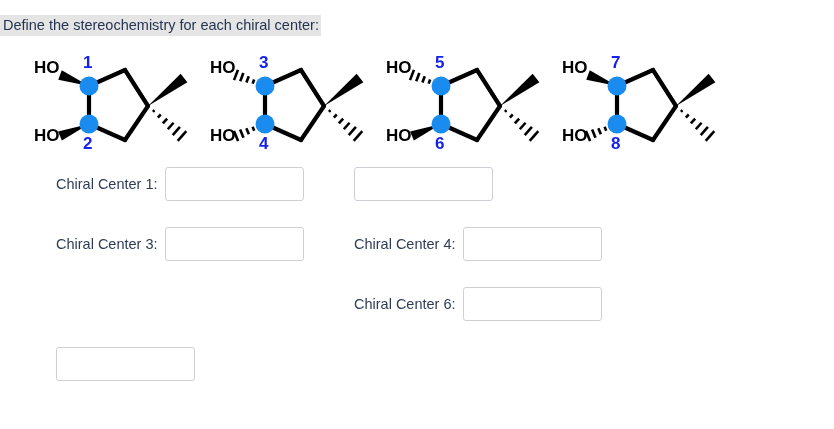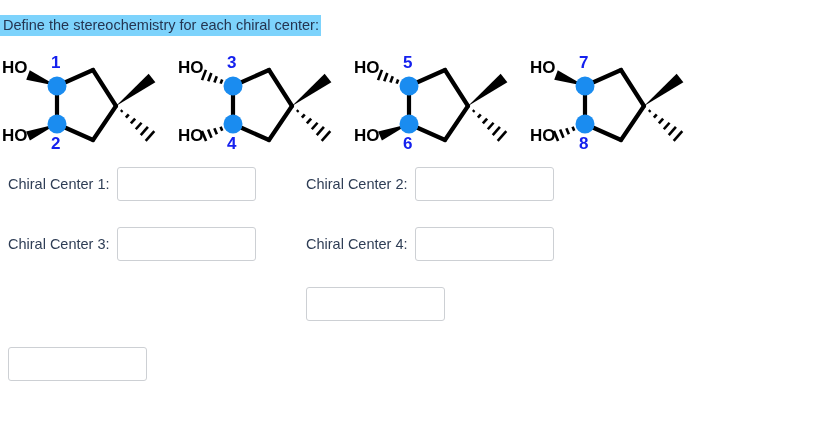--- a/index.html
+++ b/index.html
@@ -18,50 +18,52 @@
 
   
   #prompt-bar {
     position: absolute;
     left: 0px;
     top: 15px;
     height: 21px;
   }
   #prompt-text {
     display: inline-block;
-    background: #7dd3fc;
+    background: #e5e5e5;
     color: #253551;
     font-size: 14.5px;
     line-height: 21px;
     padding: 0 2px 0 3px;
     white-space: nowrap;
   }
 
   
   #molecule-strip {
     position: absolute;
     left: 0px;
     top: 48px;
     width: 834px;
     height: 110px;
   }
   .molecule {
     position: absolute;
     top: 0;
     width: 175px;
     height: 110px;
+    padding-left: 32px;
   }
   .molecule svg { display: block; }
 
   
   #answer-grid {
     position: absolute;
     left: 0px;
     top: 163px;
     width: 600px;
+    padding-left: 48px;
   }
   .answer-row {
     position: relative;
     height: 60px;
   }
   .answer-cell {
     position: absolute;
     top: 0;
     display: flex;
     align-items: center;
@@ -220,36 +222,36 @@
     </div>
   </div>
 
 <div id="answer-grid">
     <div class="answer-row">
       <div class="answer-cell col-left">
         <span class="cc-label">Chiral Center 1:</span>
         <input type="text" class="cc-input" value="" placeholder="" style="">
       </div>
       <div class="answer-cell col-right">
-        <span class="cc-label">Chiral Center 2:</span>
         <input type="text" class="cc-input" value="" placeholder="" style="">
       </div>
     </div>
     <div class="answer-row">
       <div class="answer-cell col-left">
         <span class="cc-label">Chiral Center 3:</span>
         <input type="text" class="cc-input" value="" placeholder="" style="">
       </div>
       <div class="answer-cell col-right">
         <span class="cc-label">Chiral Center 4:</span>
         <input type="text" class="cc-input" value="" placeholder="" style="">
       </div>
     </div>
     <div class="answer-row">
       <div class="answer-cell col-right">
+        <span class="cc-label">Chiral Center 6:</span>
         <input type="text" class="cc-input" value="" placeholder="" style="">
       </div>
     </div>
     <div class="answer-row">
       <div class="answer-cell col-left">
         <input type="text" class="cc-input" value="" placeholder="" style="">
       </div>
     </div>
   </div>
 

